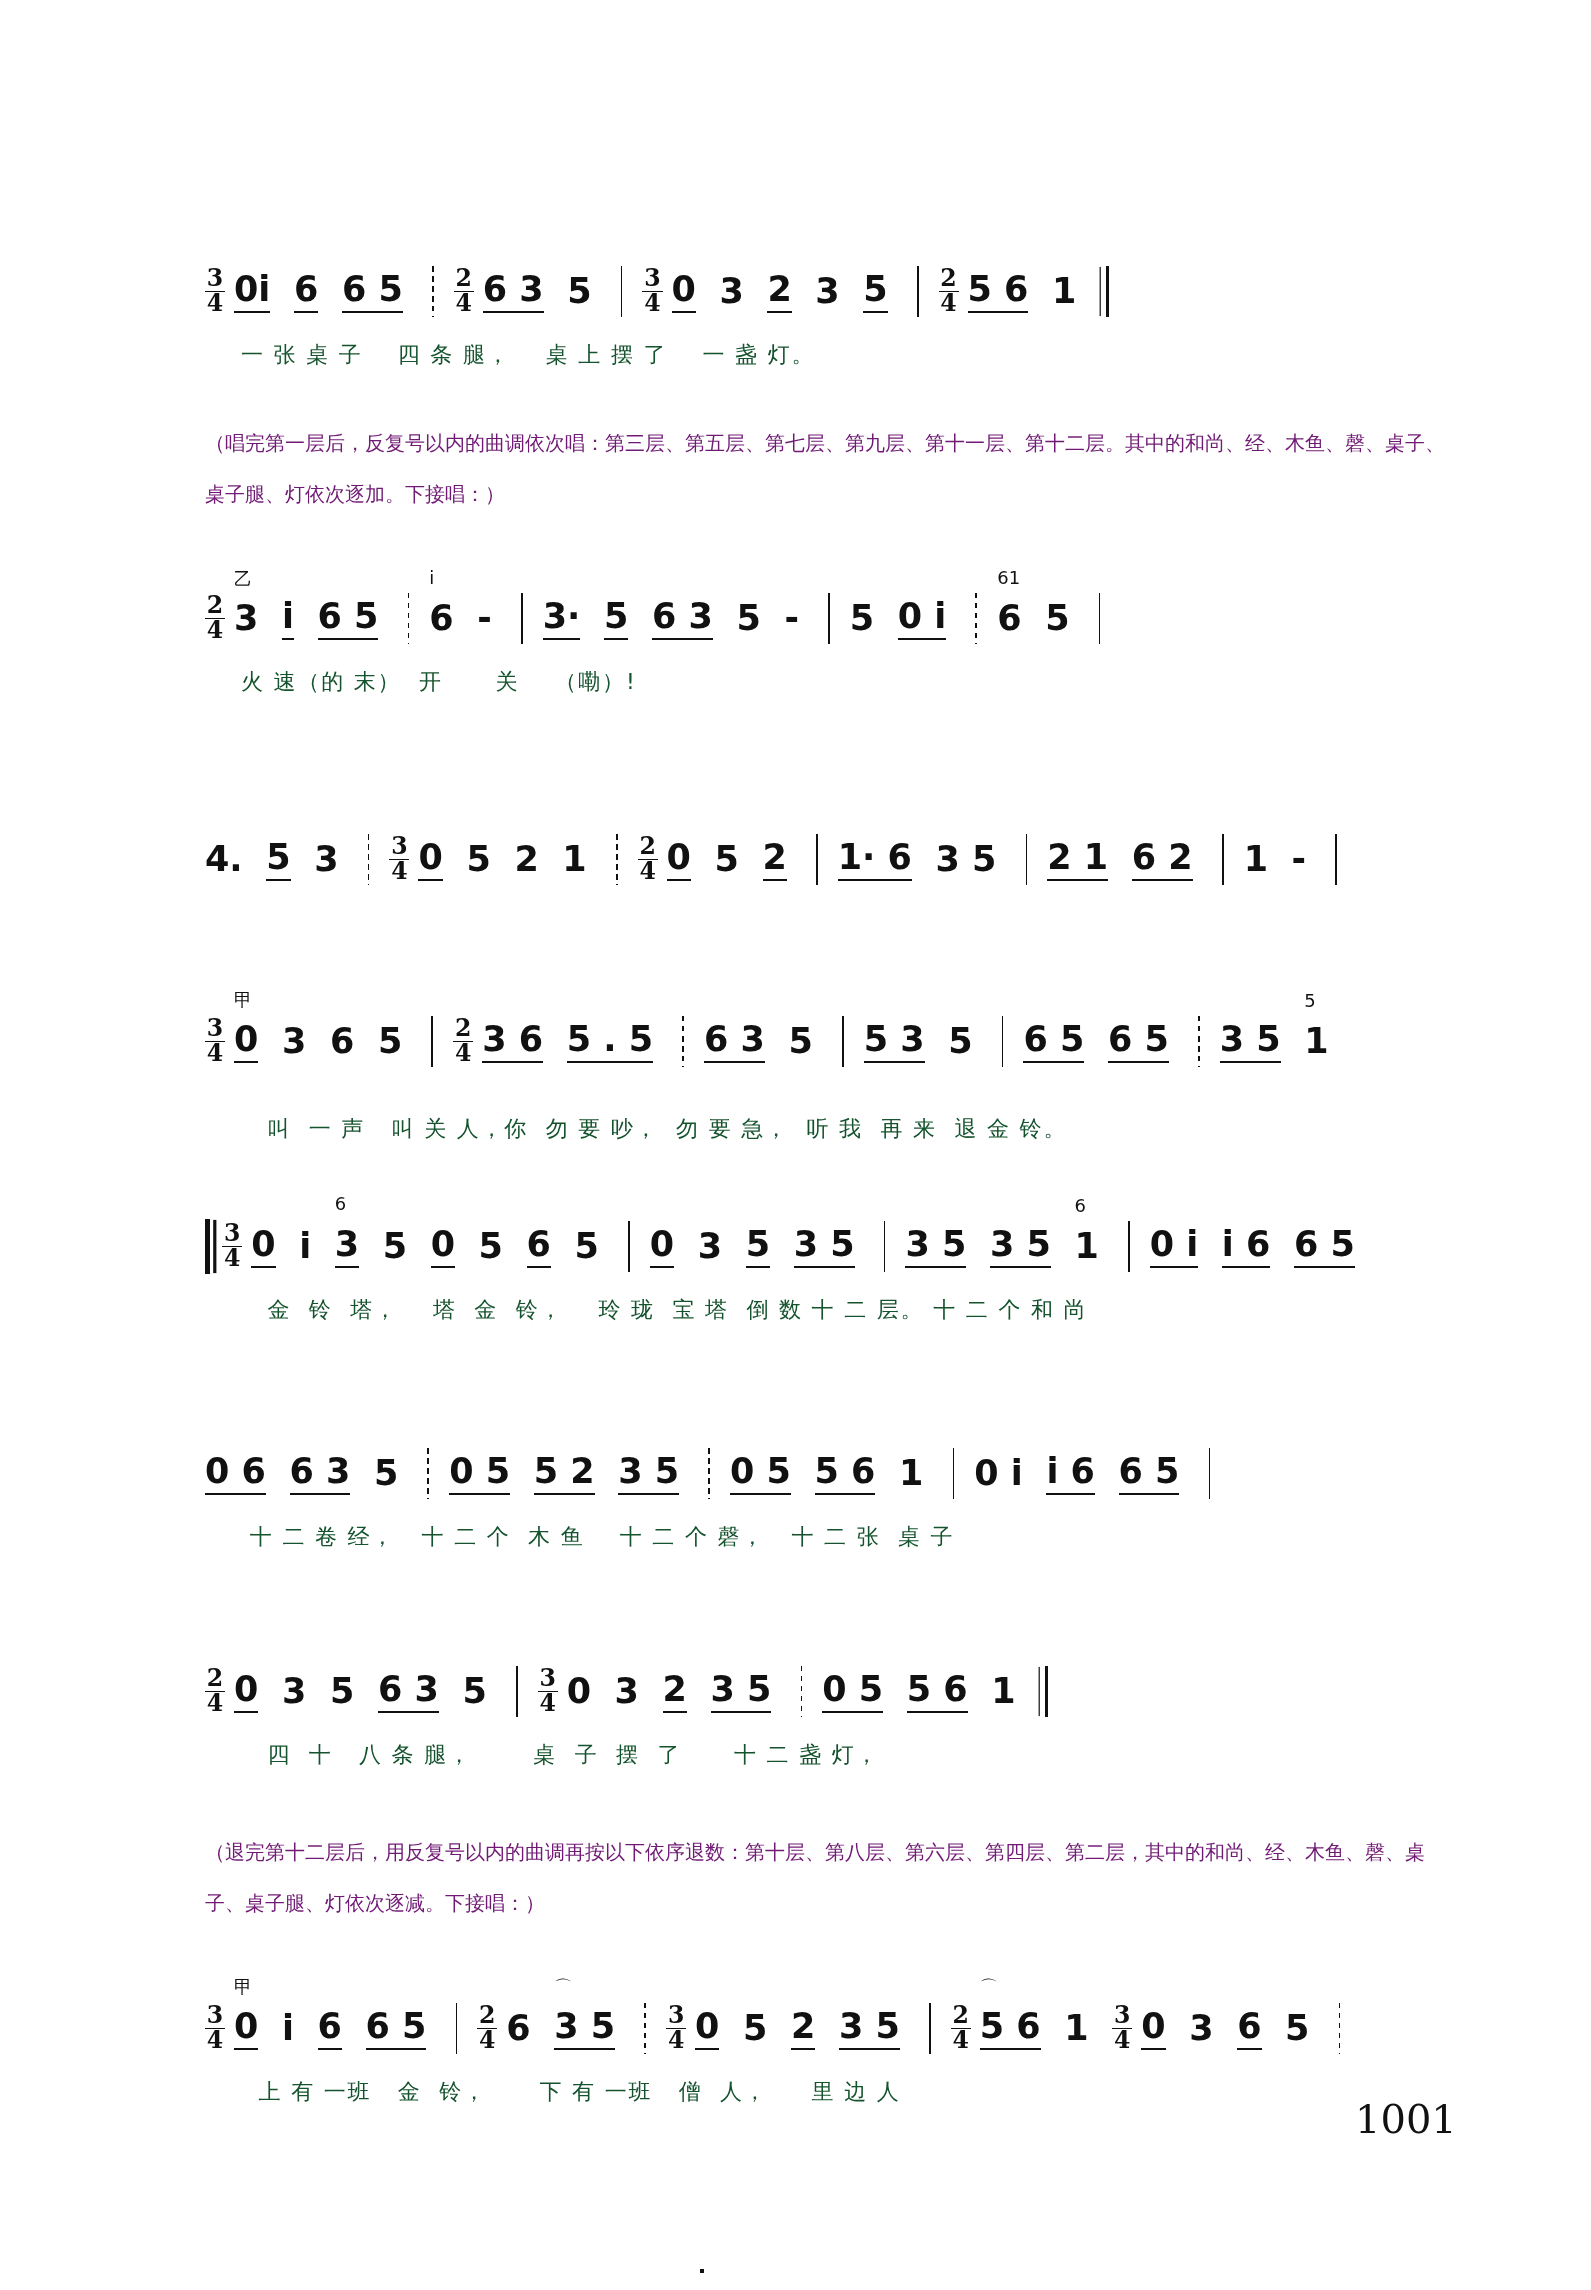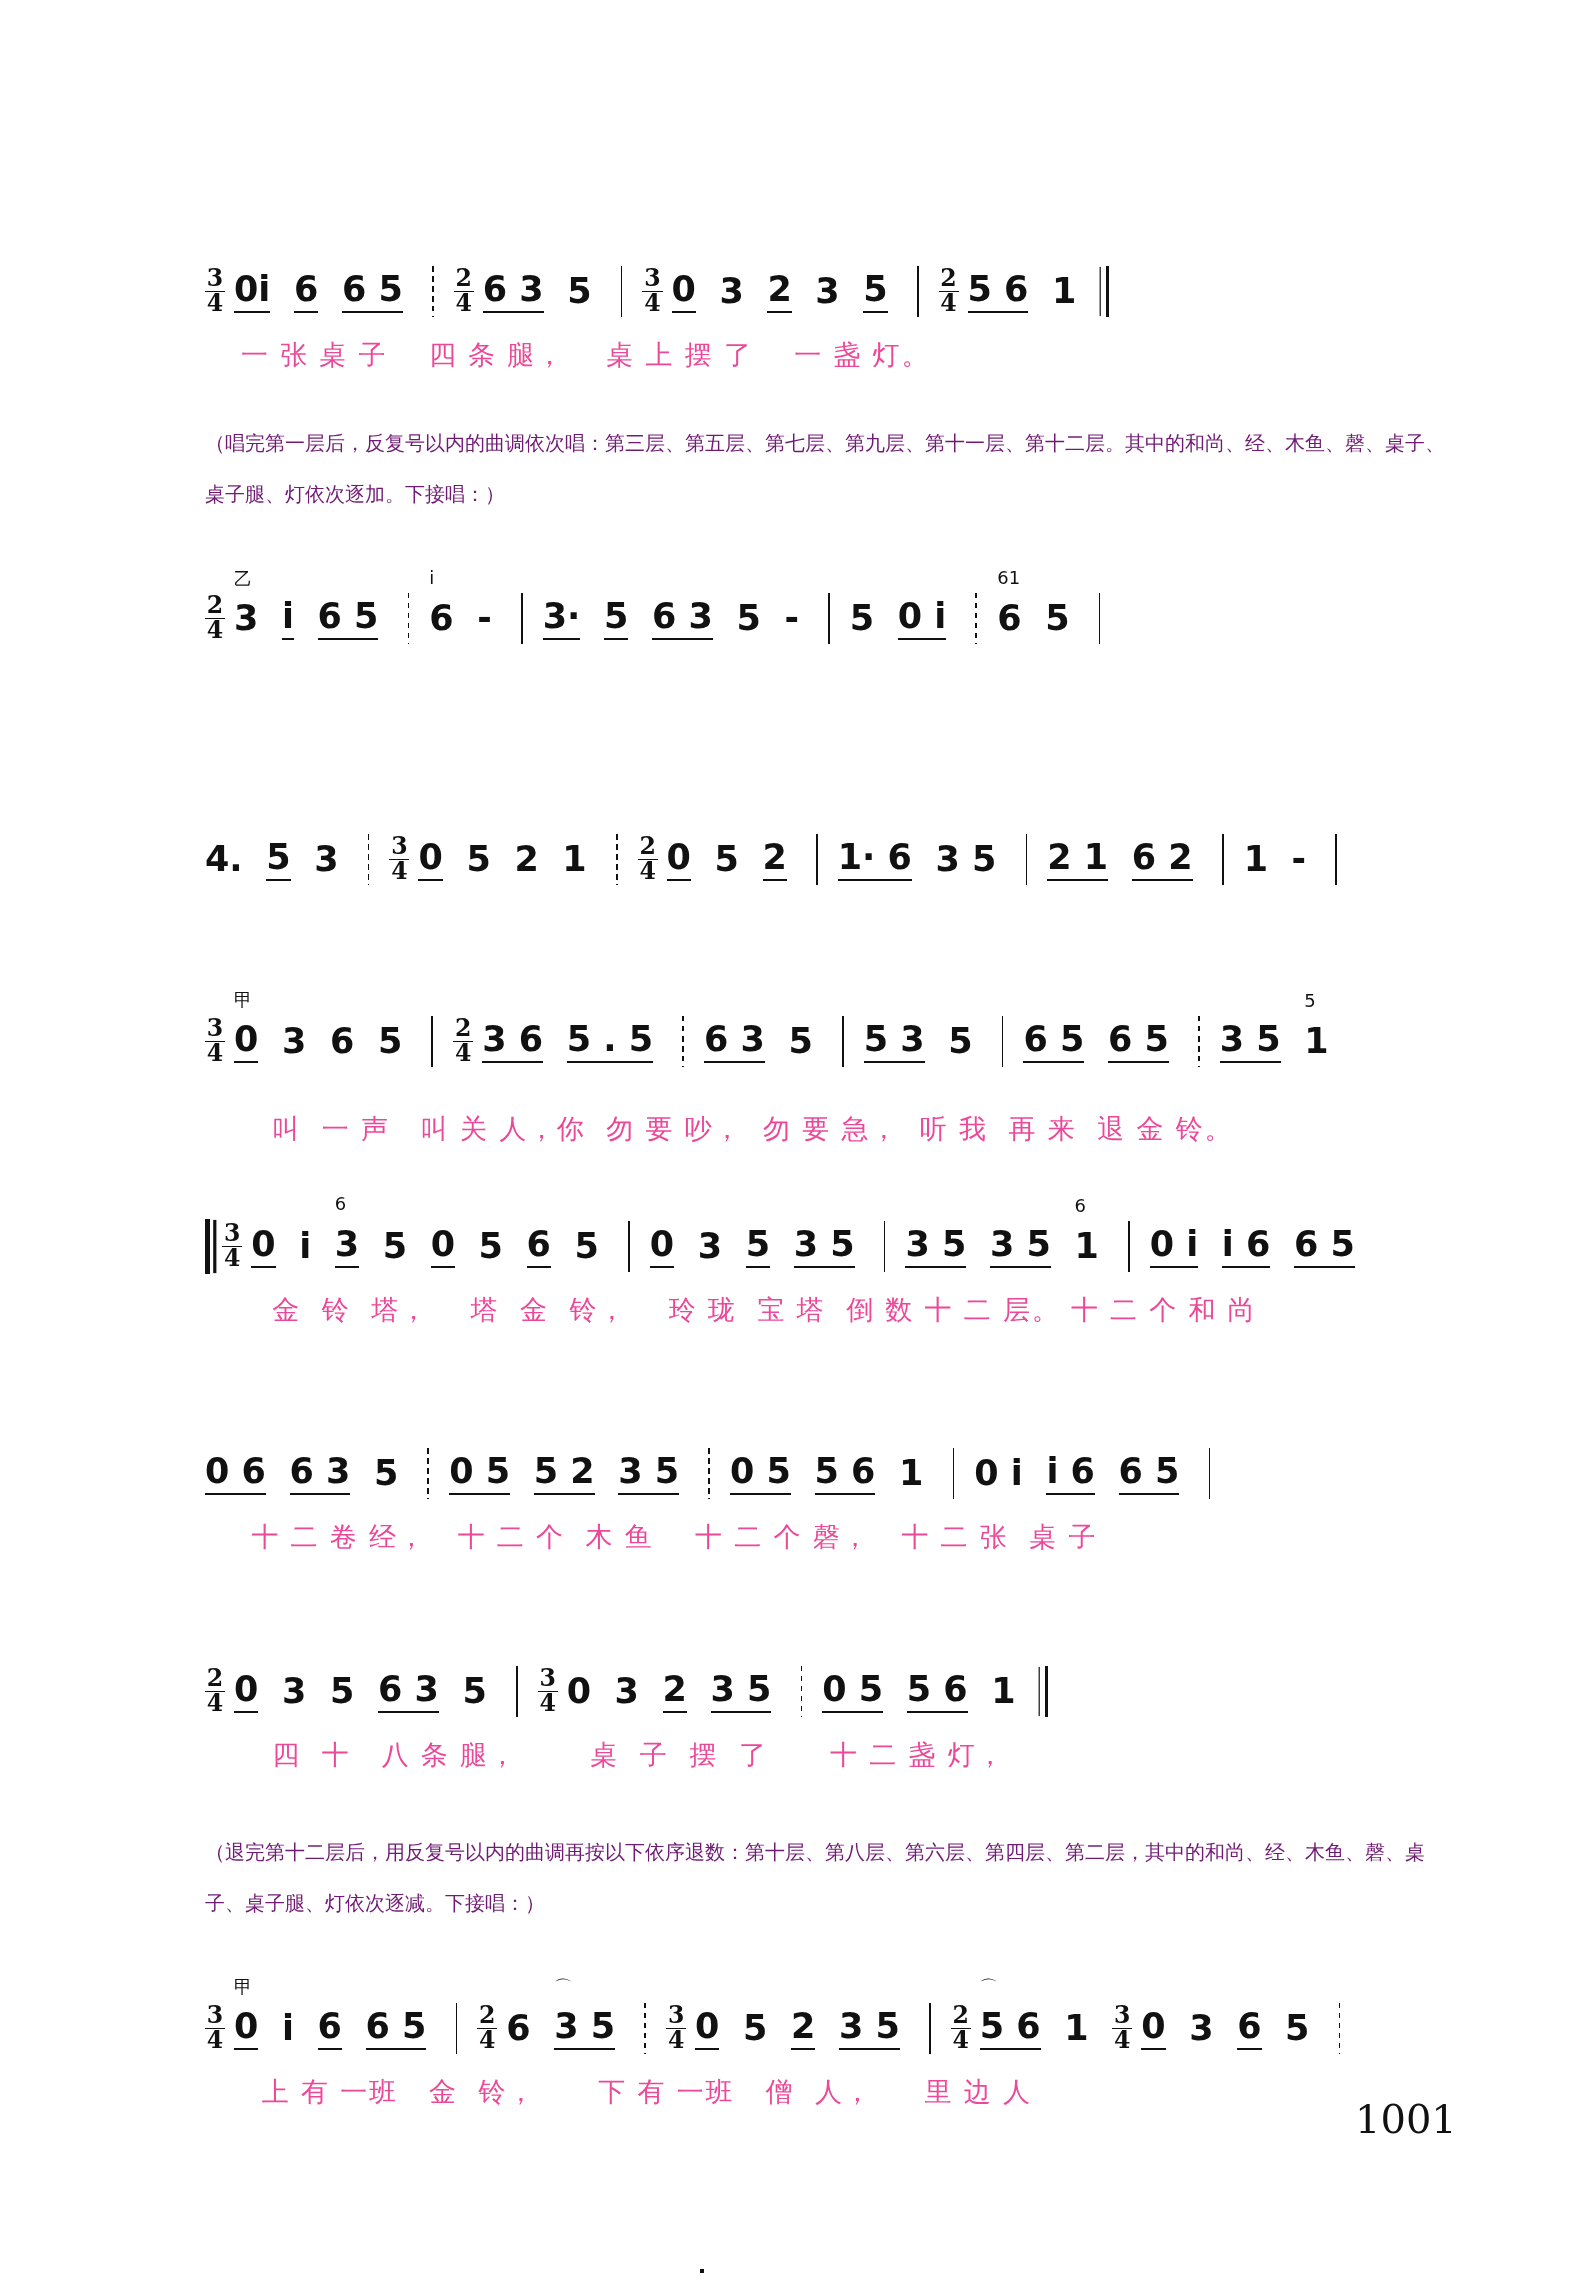--- a/index.html
+++ b/index.html
@@ -3,21 +3,21 @@
 <meta charset="utf-8">
 <style>
   html, body { margin:0; padding:0; background:#ffffff; }
   body { width:1591px; height:2290px; position:relative; overflow:hidden;
          font-family:"DejaVu Serif", serif; color:#111; }
   .page { position:absolute; left:0; top:0; width:1591px; height:2290px; }
 
   .staff { position:absolute; left:205px; width:1246px; }
   .notes { position:relative; height:82px; display:flex; align-items:center; white-space:nowrap; }
   .lyrics { position:relative; height:45px; display:flex; align-items:center; white-space:nowrap;
-            font-family:"DejaVu Sans", sans-serif; font-size:27px; letter-spacing:1.8px; color:#ec4899; }
+            font-family:"DejaVu Sans", sans-serif; font-size:22px; letter-spacing:1.8px; color:#14532d; }
 
   .ts { display:inline-flex; flex-direction:column; align-items:center; font-weight:bold;
         font-size:23.6px; line-height:23.6px; margin-right:9px; font-family:"DejaVu Serif", serif; }
   .ts span:first-child { border-bottom:1.8px solid #111; padding:0 1.8px; }
 
   .tok { position:relative; display:inline-block; font-family:"DejaVu Sans", sans-serif;
          font-size:35px; font-weight:bold; margin-right:23.6px; }
   .tok.u { border-bottom:2.7px solid #111; padding-bottom:1.8px; }
   .tok .mark { position:absolute; top:-31px; left:0; font-size:18px; font-weight:normal;
                font-family:"DejaVu Sans", sans-serif; }
@@ -95,20 +95,21 @@
           <span class="tok"><span>5</span></span>
           <span class="tok"><span>-</span></span>
           <span class="bar"></span>
           <span class="tok"><span>5</span></span>
           <span class="tok u"><span>0 i</span></span>
           <span class="bar dash"></span>
           <span class="tok"><span>6</span><span class="mark">61</span></span>
           <span class="tok"><span>5</span></span>
           <span class="bar"></span>
         </div>
+        <div class="lyrics" style="padding-left: 36px; white-space: pre;">火 速（的 末）  开      关    （嘞）!</div>
       </div>
       <div class="staff" style="top: 818px;">
         <div class="notes">
           <span class="tok"><span>4.</span></span>
           <span class="tok u"><span>5</span></span>
           <span class="tok"><span>3</span></span>
           <span class="bar dash"></span>
           <span class="ts">
             <span>3</span>
             <span>4</span>

